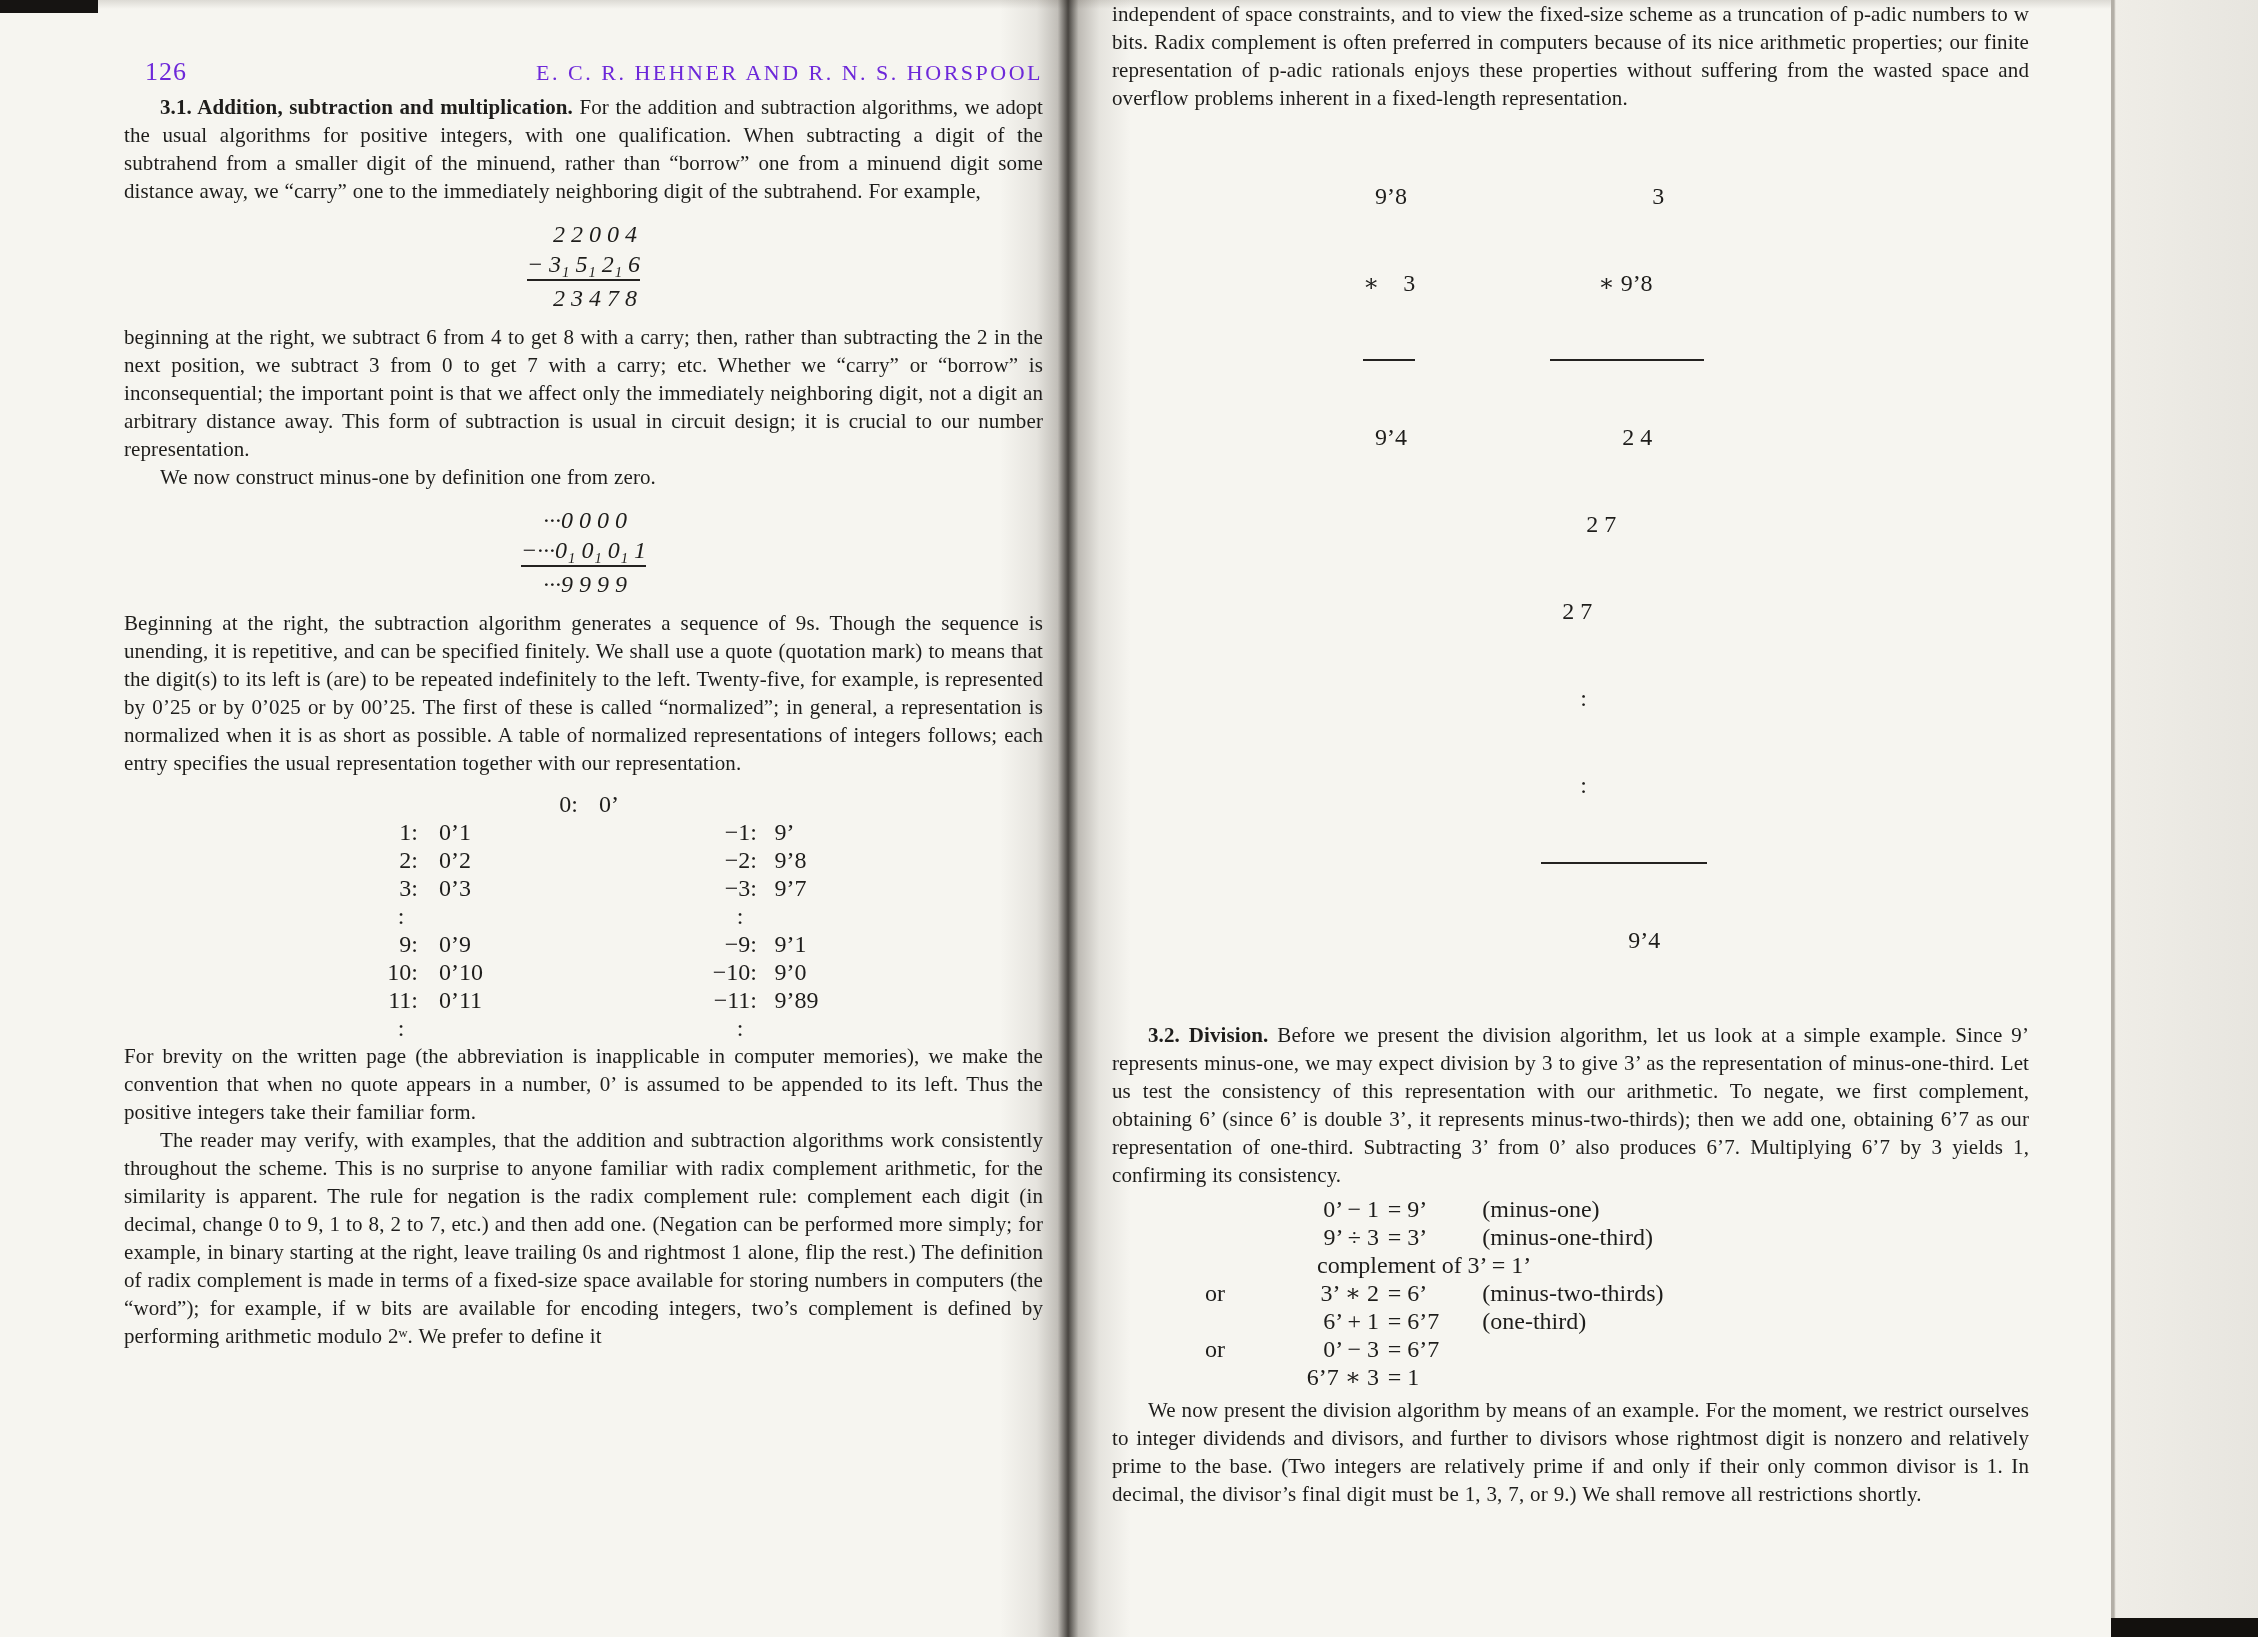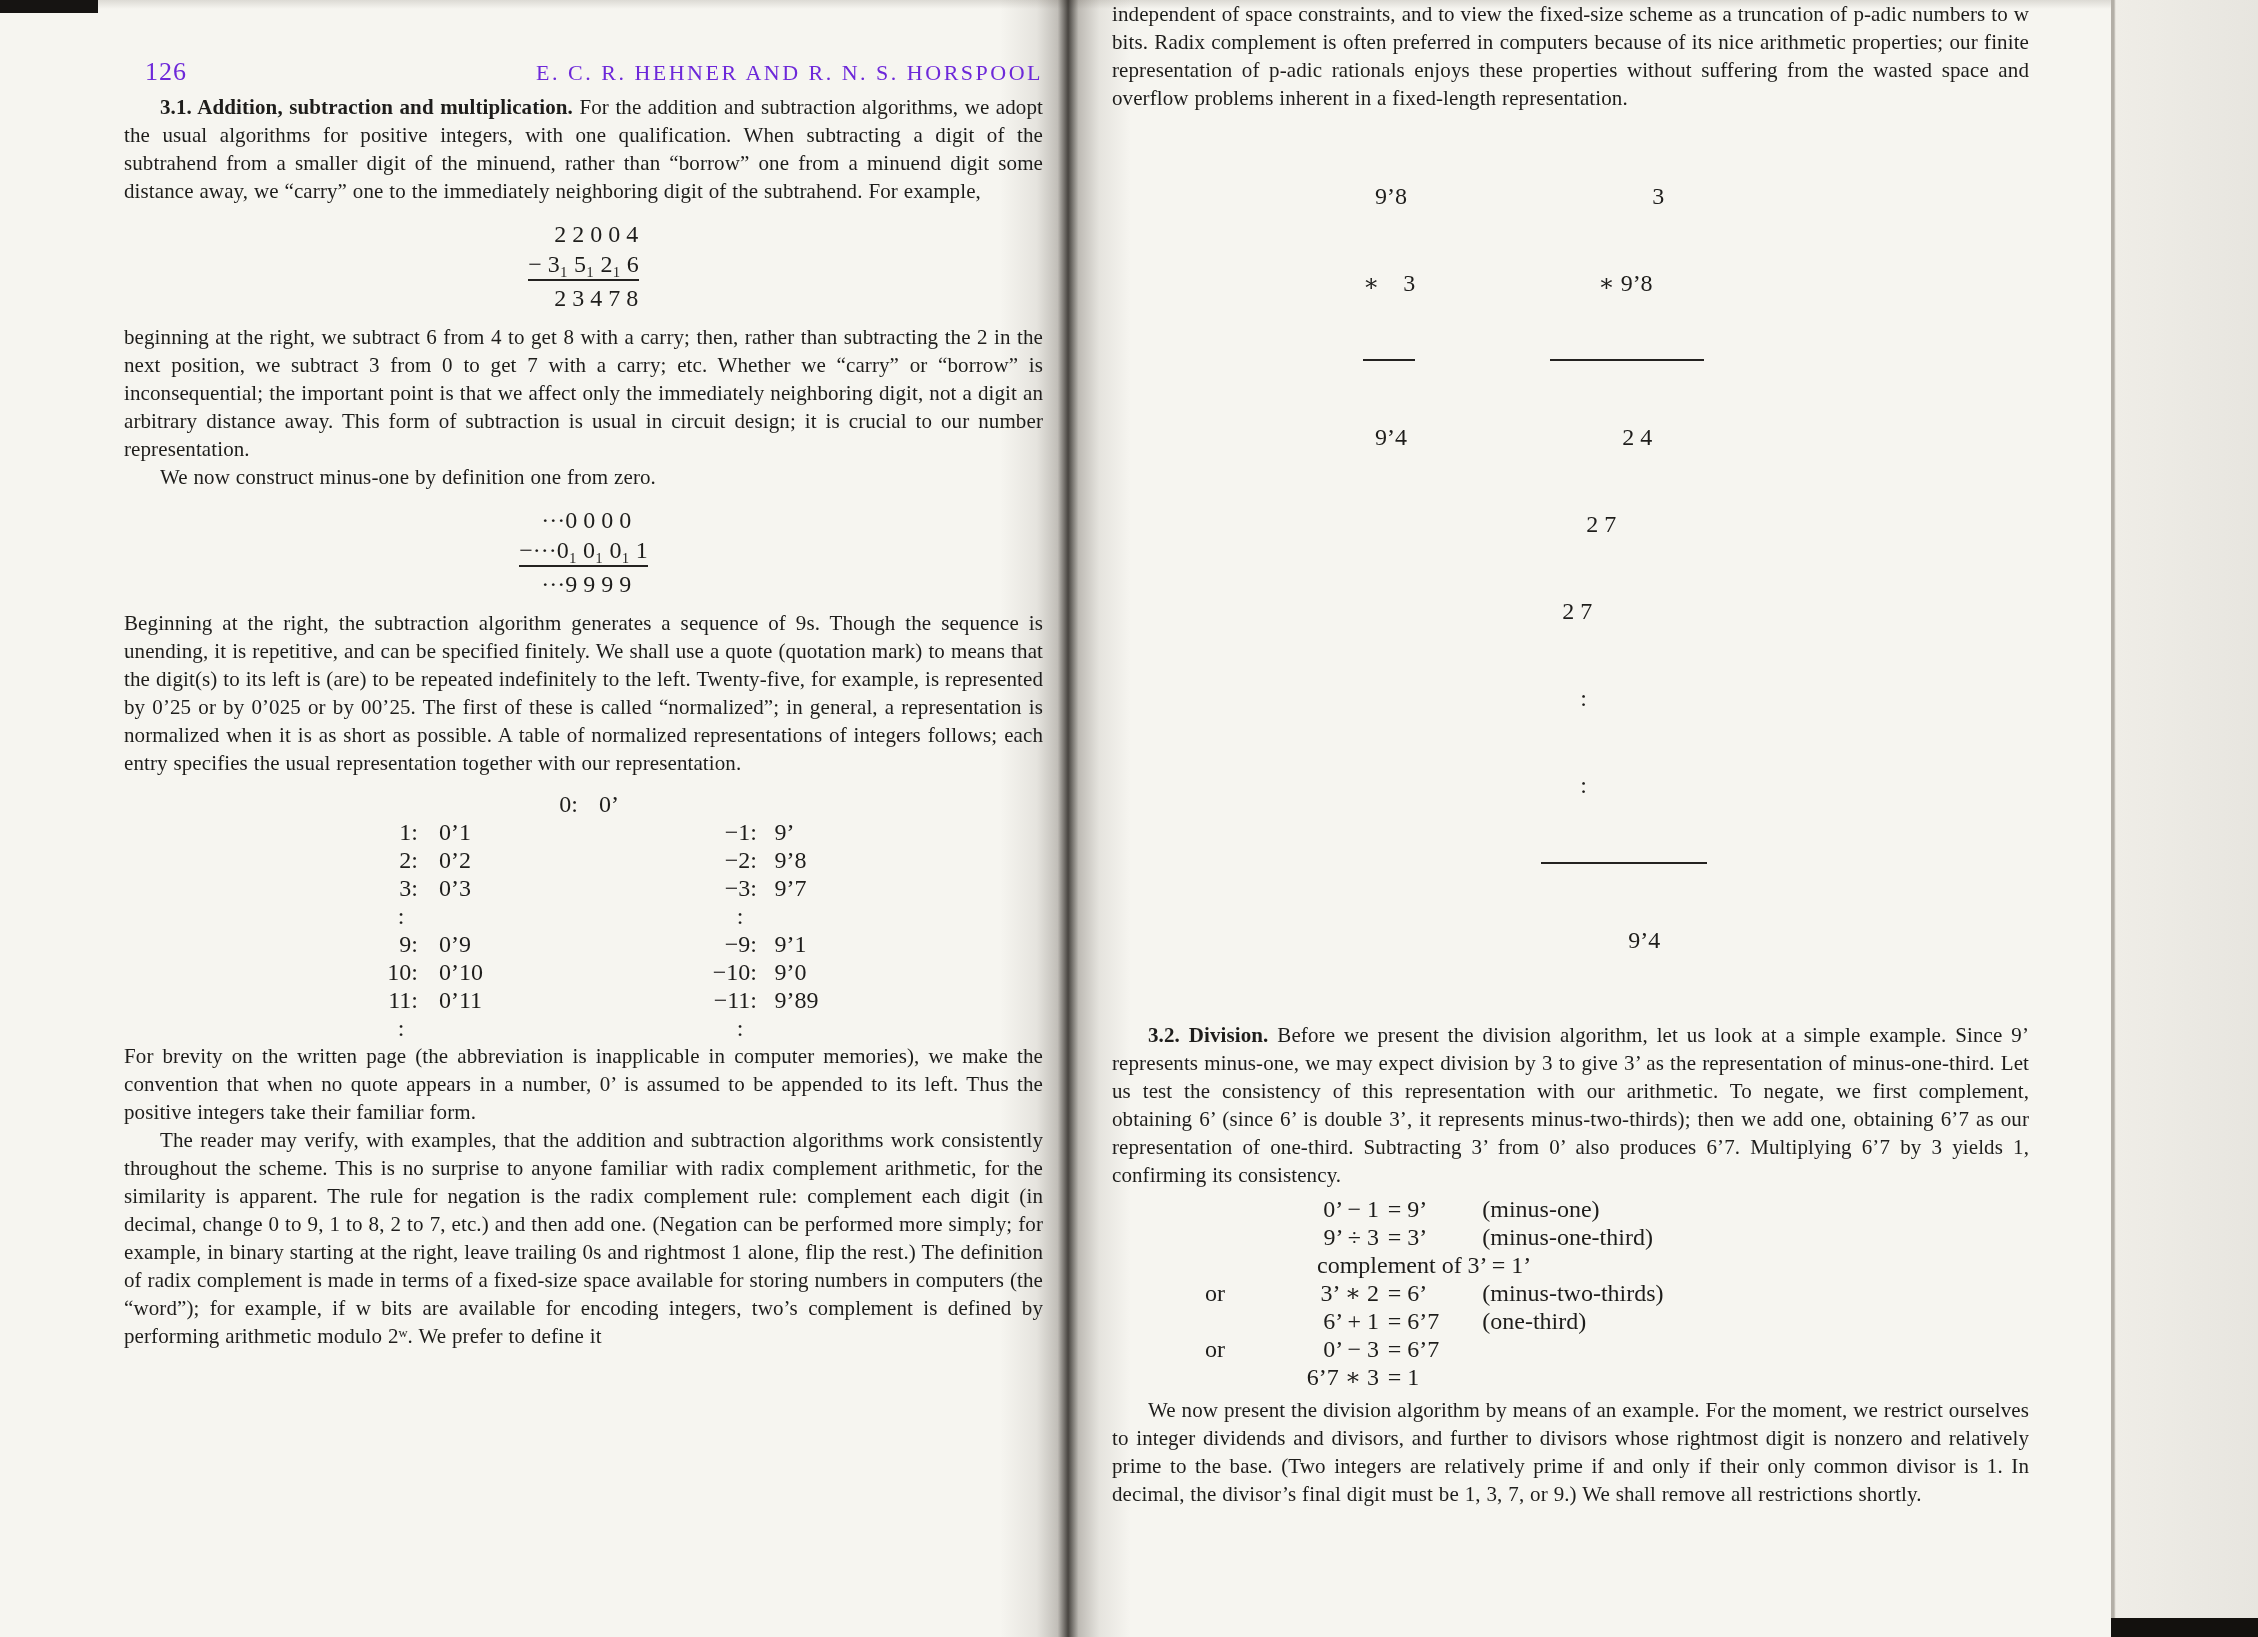--- a/index.html
+++ b/index.html
@@ -34,21 +34,21 @@
   .pageno-left{left:21px;}
   .pageno-right{right:29px;}
 
   p.body{font-size:21px;line-height:28px;text-align:justify;margin:0;
     letter-spacing:0.1px;word-spacing:0.5px;}
   .ind{text-indent:36px;}
   .lead{font-weight:bold;}
 
   
   .sub-ex{width:fit-content;margin:13.5px auto 9.7px auto;font-size:24px;line-height:30px;}
-  .sub-ex div{white-space:pre;}
+  .sub-ex div{white-space:pre;font-style:italic;}
   .sub-ex .pad{padding-left:26px;}
   .sub-ex .pad2{padding-left:22px;}
   .sub-ex .sum{border-top:2.4px solid #242220;padding-top:2.9px;}
 
   
   .itable{margin-top:12.6px;font-size:24px;line-height:28px;}
   .it-zero{display:flex;}
   .it-z1{width:454px;text-align:right;}
   .it-z2{margin-left:21px;}
   .it-row{display:flex;}

